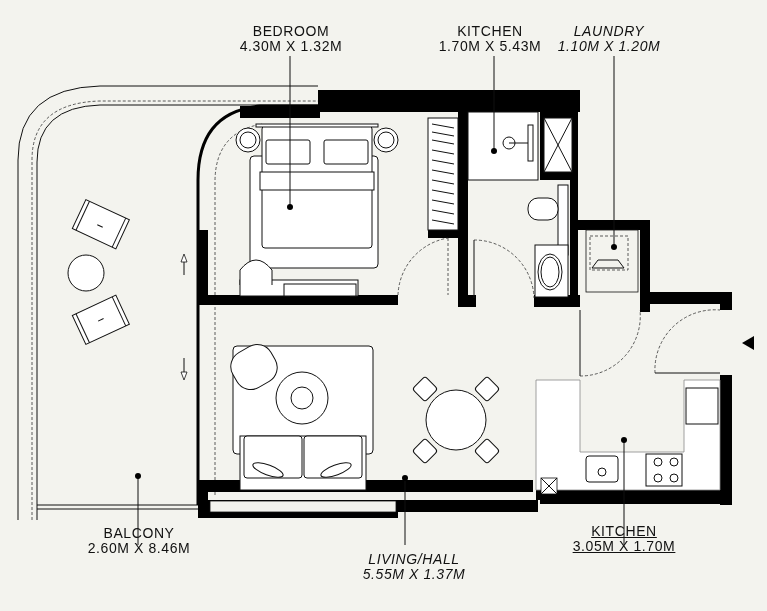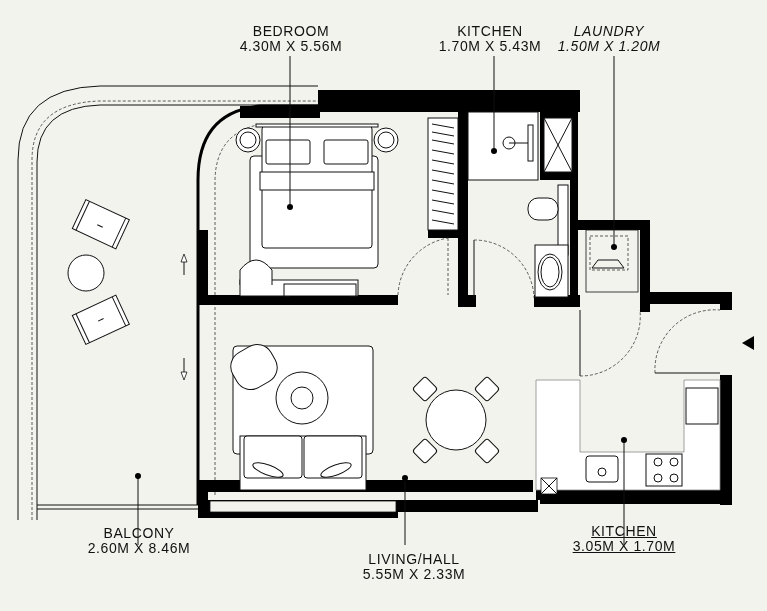--- a/index.html
+++ b/index.html
@@ -12,37 +12,37 @@
   .w { fill: #000; }
   .th { stroke: #111; stroke-width: 1; fill: none; }
   .fw { stroke: #111; stroke-width: 1; fill: #fff; }
   .ds { stroke: #333; stroke-width: 0.8; fill: none; stroke-dasharray: 3 2; }
 </style>
 </head>
 <body>
 
 <div class="lbl" style="left:291px; top:24px;">
   <span class="n">BEDROOM</span>
-  <span class="d">4.30M X 5.56M</span>
+  <span class="d">4.30M X 1.32M</span>
 </div>
 <div class="lbl" style="left:490px; top:24px;">
   <span class="n">KITCHEN</span>
   <span class="d">1.70M X 5.43M</span>
 </div>
 <div class="lbl" style="left:609px; top:24px;font-style:italic;">
   <span class="n">LAUNDRY</span>
-  <span class="d">1.50M X 1.20M</span>
+  <span class="d">1.10M X 1.20M</span>
 </div>
 <div class="lbl" style="left:139px; top:526px;">
   <span class="n">BALCONY</span>
   <span class="d">2.60M X 8.46M</span>
 </div>
-<div class="lbl" style="left:414px; top:552px;">
+<div class="lbl" style="left:414px; top:552px;font-style:italic;">
   <span class="n">LIVING/HALL</span>
-  <span class="d">5.55M X 2.33M</span>
+  <span class="d">5.55M X 1.37M</span>
 </div>
 <div class="lbl" style="left:624px; top:524px;text-decoration:underline;">
   <span class="n">KITCHEN</span>
   <span class="d">3.05M X 1.70M</span>
 </div>
 
 <svg width="767" height="611" viewBox="0 0 767 611">
 
   <g>
     <path d="M18,520 L18,160 Q18,88 100,86 L318,86" class="th" stroke="#888"></path>

